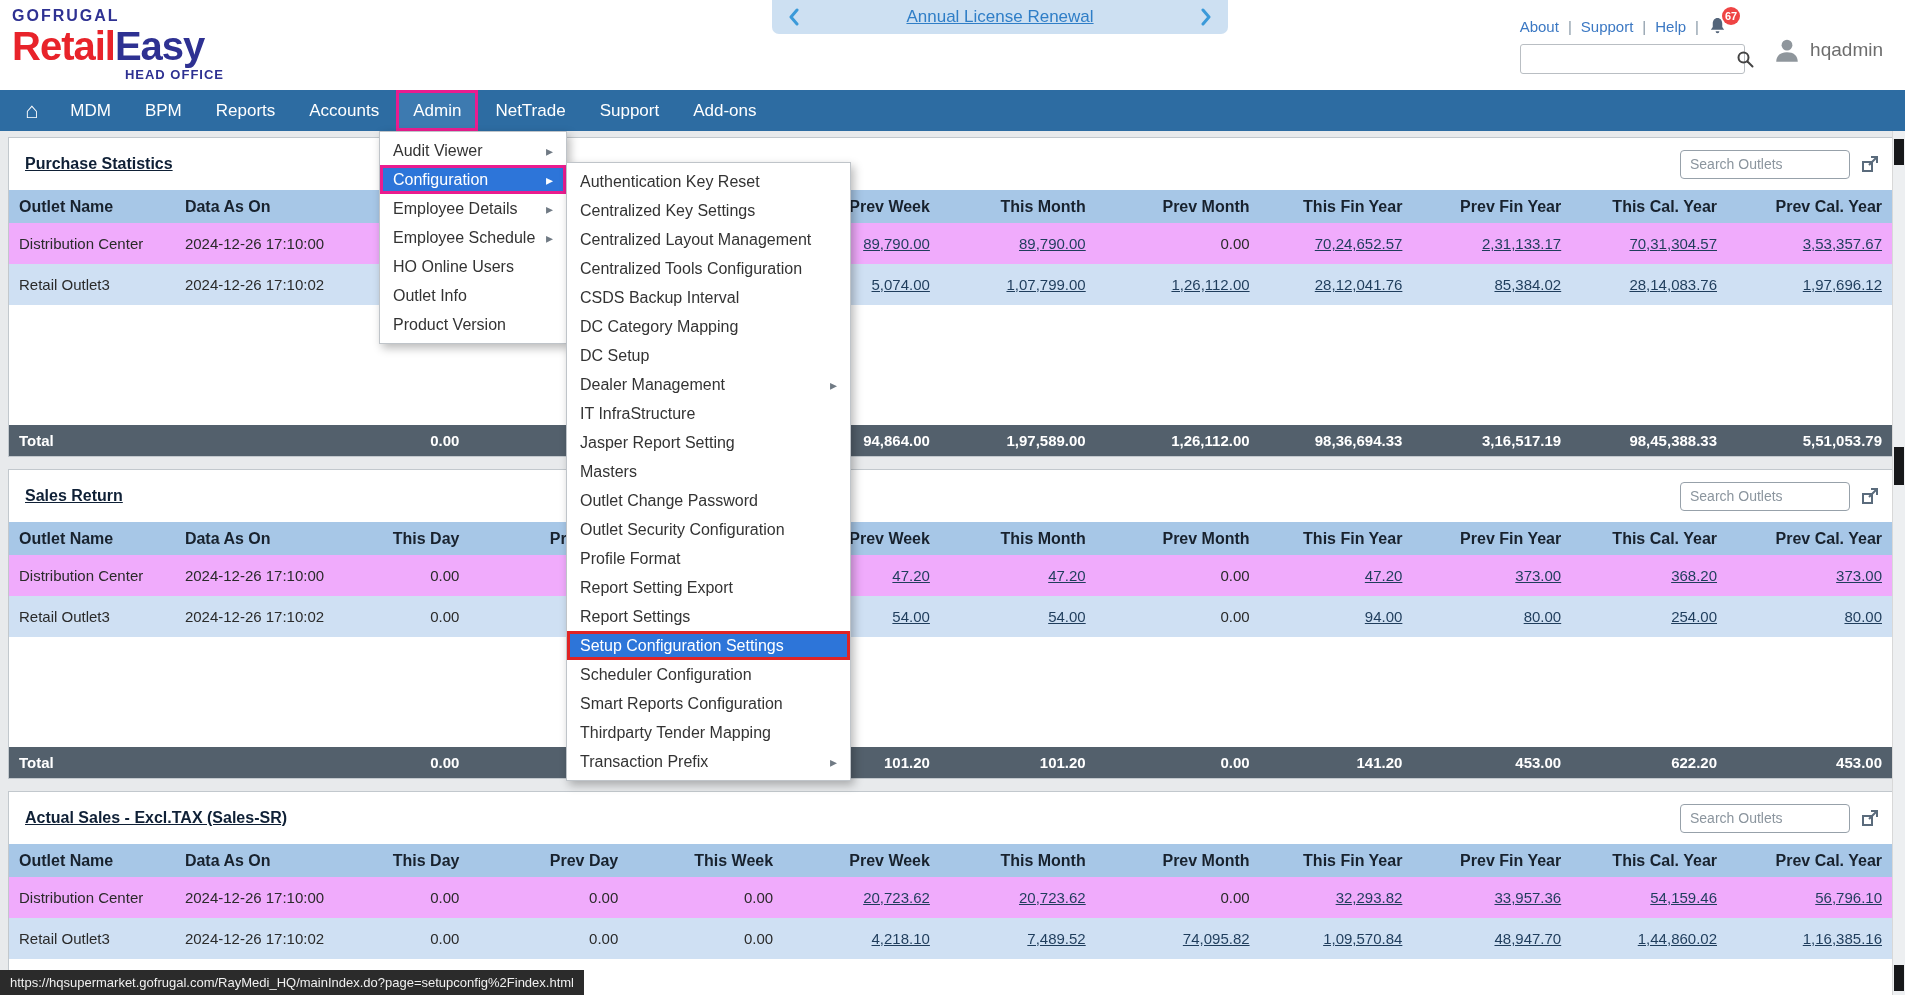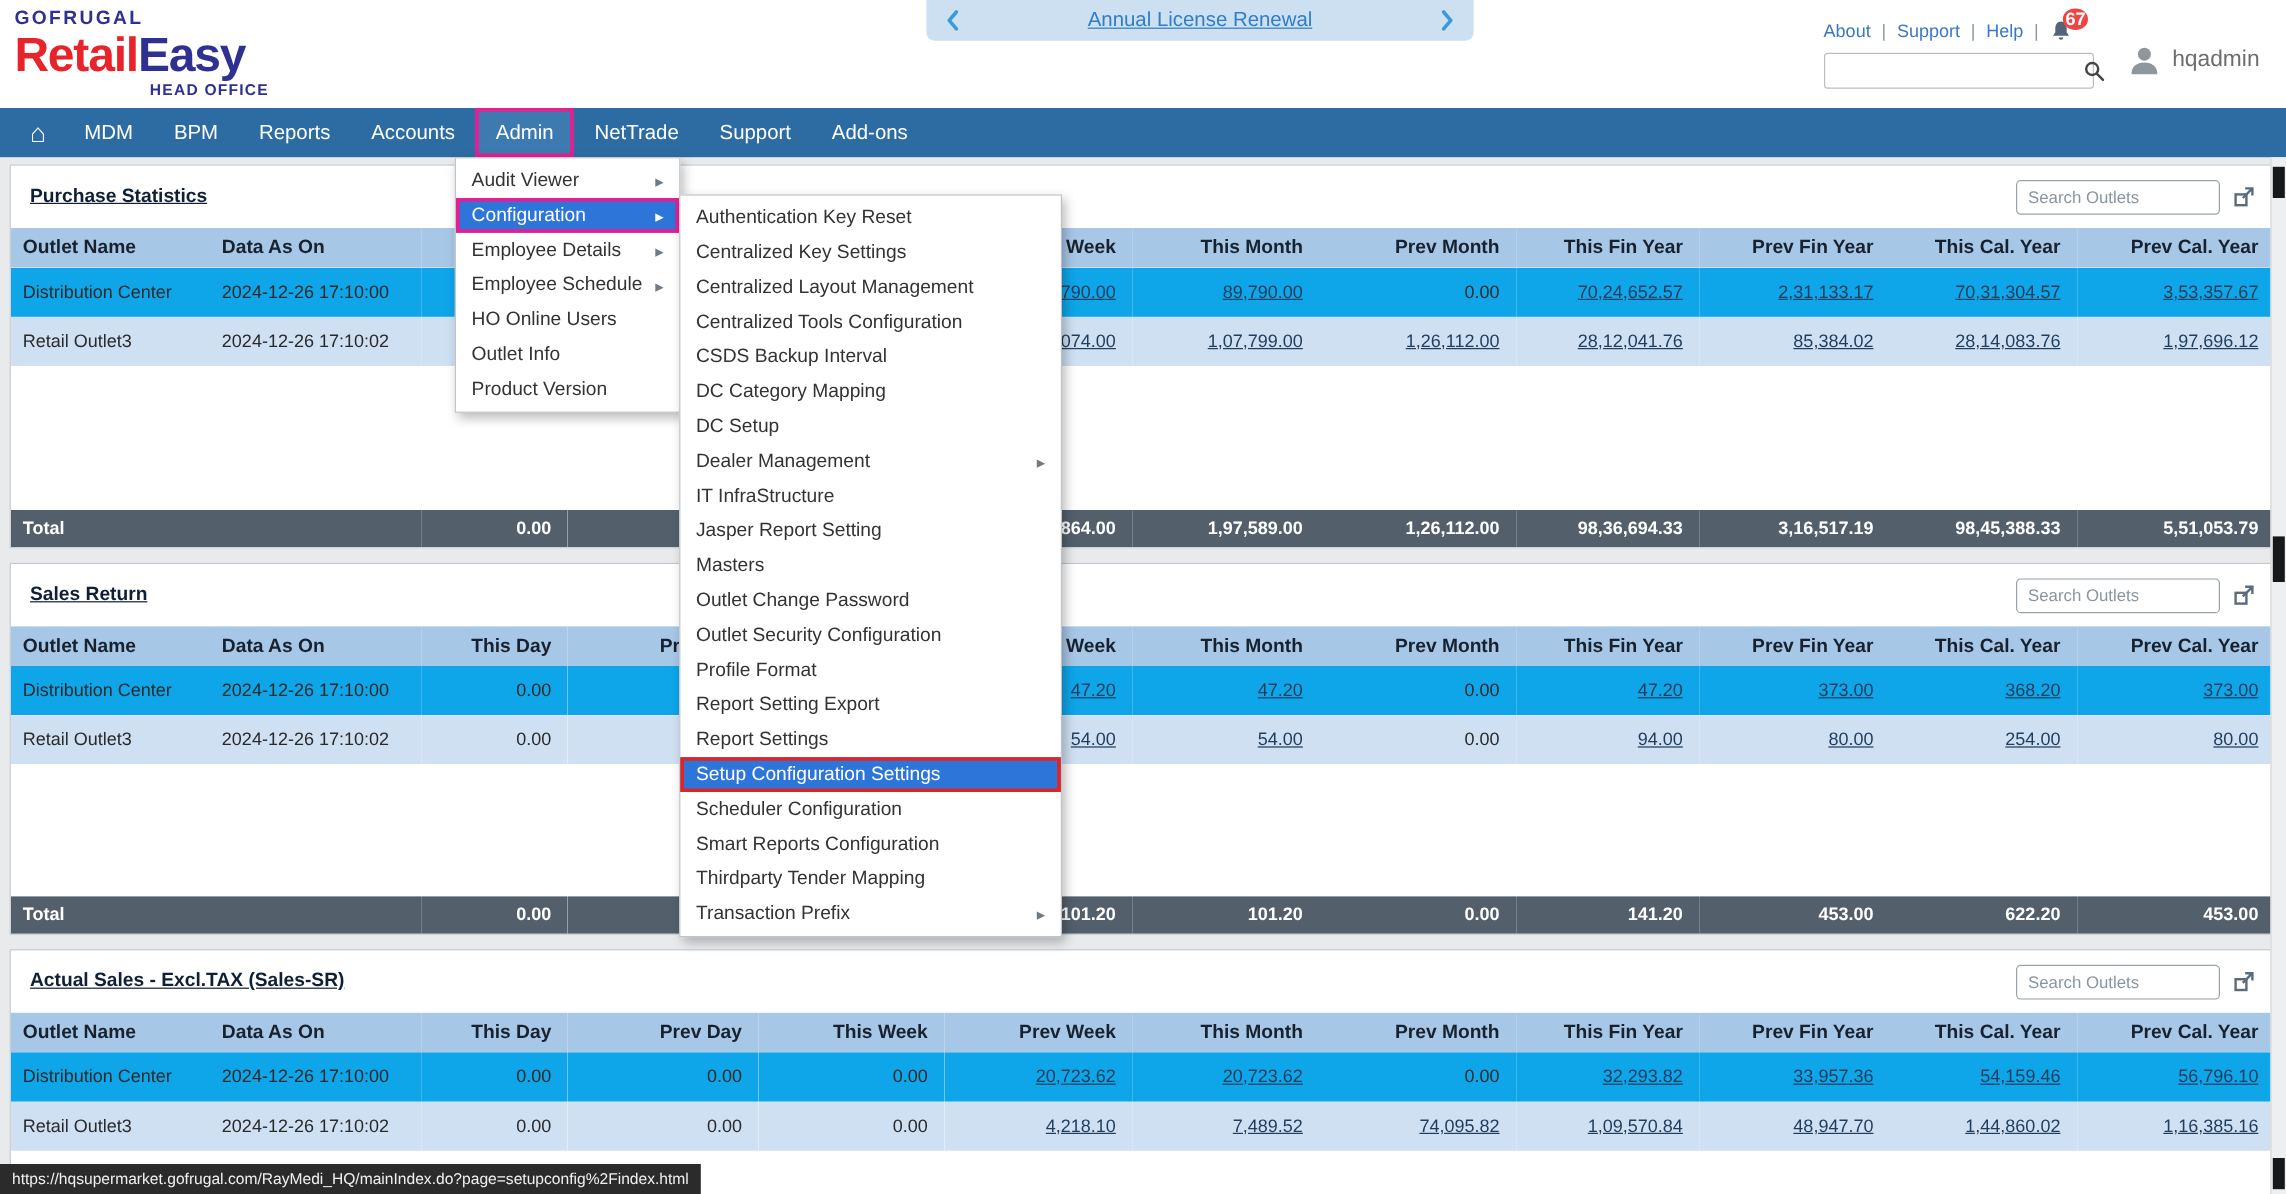--- a/index.html
+++ b/index.html
@@ -16,21 +16,21 @@
   .logo-office { font-size:13px; font-weight:bold; color:#2e3192; text-align:right; letter-spacing:1px; }
   .banner { position:absolute; left:772px; top:0; width:456px; height:34px; background:#cde0f2; border-radius:0 0 7px 7px; display:flex; align-items:center; justify-content:space-between; padding:0 16px; }
   .banner-text { color:#2f7ec7; font-size:17px;text-decoration:underline; }
   .chev { display:flex; align-items:center; cursor:pointer; }
   .top-links { position:absolute; top:16px; right:178px; display:flex; align-items:center; font-size:15px; color:#3b78c3; }
   .link-group { display:flex; }
   .hlink { cursor:pointer; }
   .hlink + .hlink::before { content:"|"; color:#8a9aa8; margin:0 9px; }
   .bell-wrap { position:relative; display:flex; align-items:center; cursor:pointer; }
   .bell-wrap::before { content:"|"; color:#8a9aa8; margin:0 9px; }
-  .badge { position:absolute; top:-9px; right:-13px; background:#ef4444; color:#fff; border-radius:50%; min-width:18px; height:18px; font-size:15px; font-weight:bold; display:flex; align-items:center; justify-content:center; padding:0 2px; }
+  .badge { position:absolute; top:-9px; right:-13px; background:#ef4444; color:#fff; border-radius:50%; min-width:18px; height:18px; font-size:11px; font-weight:bold; display:flex; align-items:center; justify-content:center; padding:0 2px; }
   .search-box { position:absolute; top:44px; right:160px; width:225px; height:30px; background:#fff; border:1px solid #b9bec3; border-radius:3px; display:flex; align-items:center; }
   .search-input { flex:1; border:none; outline:none; height:100%; padding:0 8px; font-size:15px; font-family:inherit; background:transparent; }
   .search-glass { margin-right:8px; display:flex; cursor:pointer; }
   .user-box { position:absolute; top:36px; right:22px; display:flex; align-items:center; gap:9px; color:#6d6d6d; font-size:19px; cursor:pointer; }
 
   
   .nav { height:41px; background:#2d6ca2; display:flex; align-items:stretch; padding-left:10px; position:relative; z-index:5; }
   .nav-group { display:flex; align-items:stretch; }
   .nav-item { display:flex; align-items:center; padding:0 17px; color:#fff; font-size:17px; cursor:pointer; white-space:nowrap; }
   .nav-home { padding:0 15px; font-size:22px; }
@@ -44,32 +44,32 @@
   .panel-tools { display:flex; align-items:center; gap:10px; }
   .outlet-search { width:170px; height:29px; border:1px solid #97a1aa; border-radius:4px; font-size:14px; padding:0 9px; color:#333; font-family:inherit; }
   .outlet-search::placeholder { color:#8b959e; }
   .expand { display:flex; cursor:pointer; }
 
   table { width:100%; border-collapse:collapse; table-layout:fixed; }
   th { background:#a7c7e7; height:33px; font-size:16px; color:#18222e; font-weight:bold; }
   td { height:41px; font-size:15px; color:#2a2a2a; overflow:hidden; white-space:nowrap; }
   .txt { text-align:left; padding-left:10px; }
   .num { text-align:right; padding-right:14px; }
-  tr.row-odd { background:#0ea5e9; }
+  tr.row-odd { background:#f0abfc; }
   tr.row-even { background:#cfe0f3; }
   tr.spacer td { height:120px; background:#fff; }
   .p2 tr.spacer td { height:110px; }
   .p3 tr.spacer td { height:260px; }
   tr.total td { background:#53606c; color:#fff; font-weight:bold; height:31px; }
   .val { color:#1f3d5c; text-decoration:underline; cursor:pointer; }
 
   
   .menu { position:absolute; background:#fff; border:1px solid #bfc4c9; box-shadow:3px 4px 9px rgba(0,0,0,.28); padding:4px 0; z-index:40; }
   #admin-menu { left:379px; top:131px; width:188px; }
-  #config-menu { left:566px; top:162px; width:319px; }
+  #config-menu { left:566px; top:162px; width:285px; }
   .menu-item { height:29px; display:flex; align-items:center; justify-content:space-between; padding:0 13px; font-size:16px; color:#333; cursor:pointer; white-space:nowrap; }
   .menu-item .arrow { font-size:14px; color:#707a84; margin-left:8px; }
   .menu-item.active { background:#2d75d9; color:#fff; }
   .menu-item.active .arrow { color:#fff; }
   .menu-item.ann-pink { box-shadow: inset 0 0 0 3px #ea1c8f; }
   .menu-item.ann-red { box-shadow: inset 0 0 0 3px #e02424; }
 
   
   .statusbar { position:absolute; left:0; bottom:0; background:#2b2b2b; color:#f0f0f0; font-size:13px; padding:5px 10px; z-index:60; white-space:nowrap; }
   .scrollbar { position:absolute; top:131px; right:0; width:13px; height:864px; background:#edeff1; border-left:1px solid #d8d8d8; z-index:55; }

